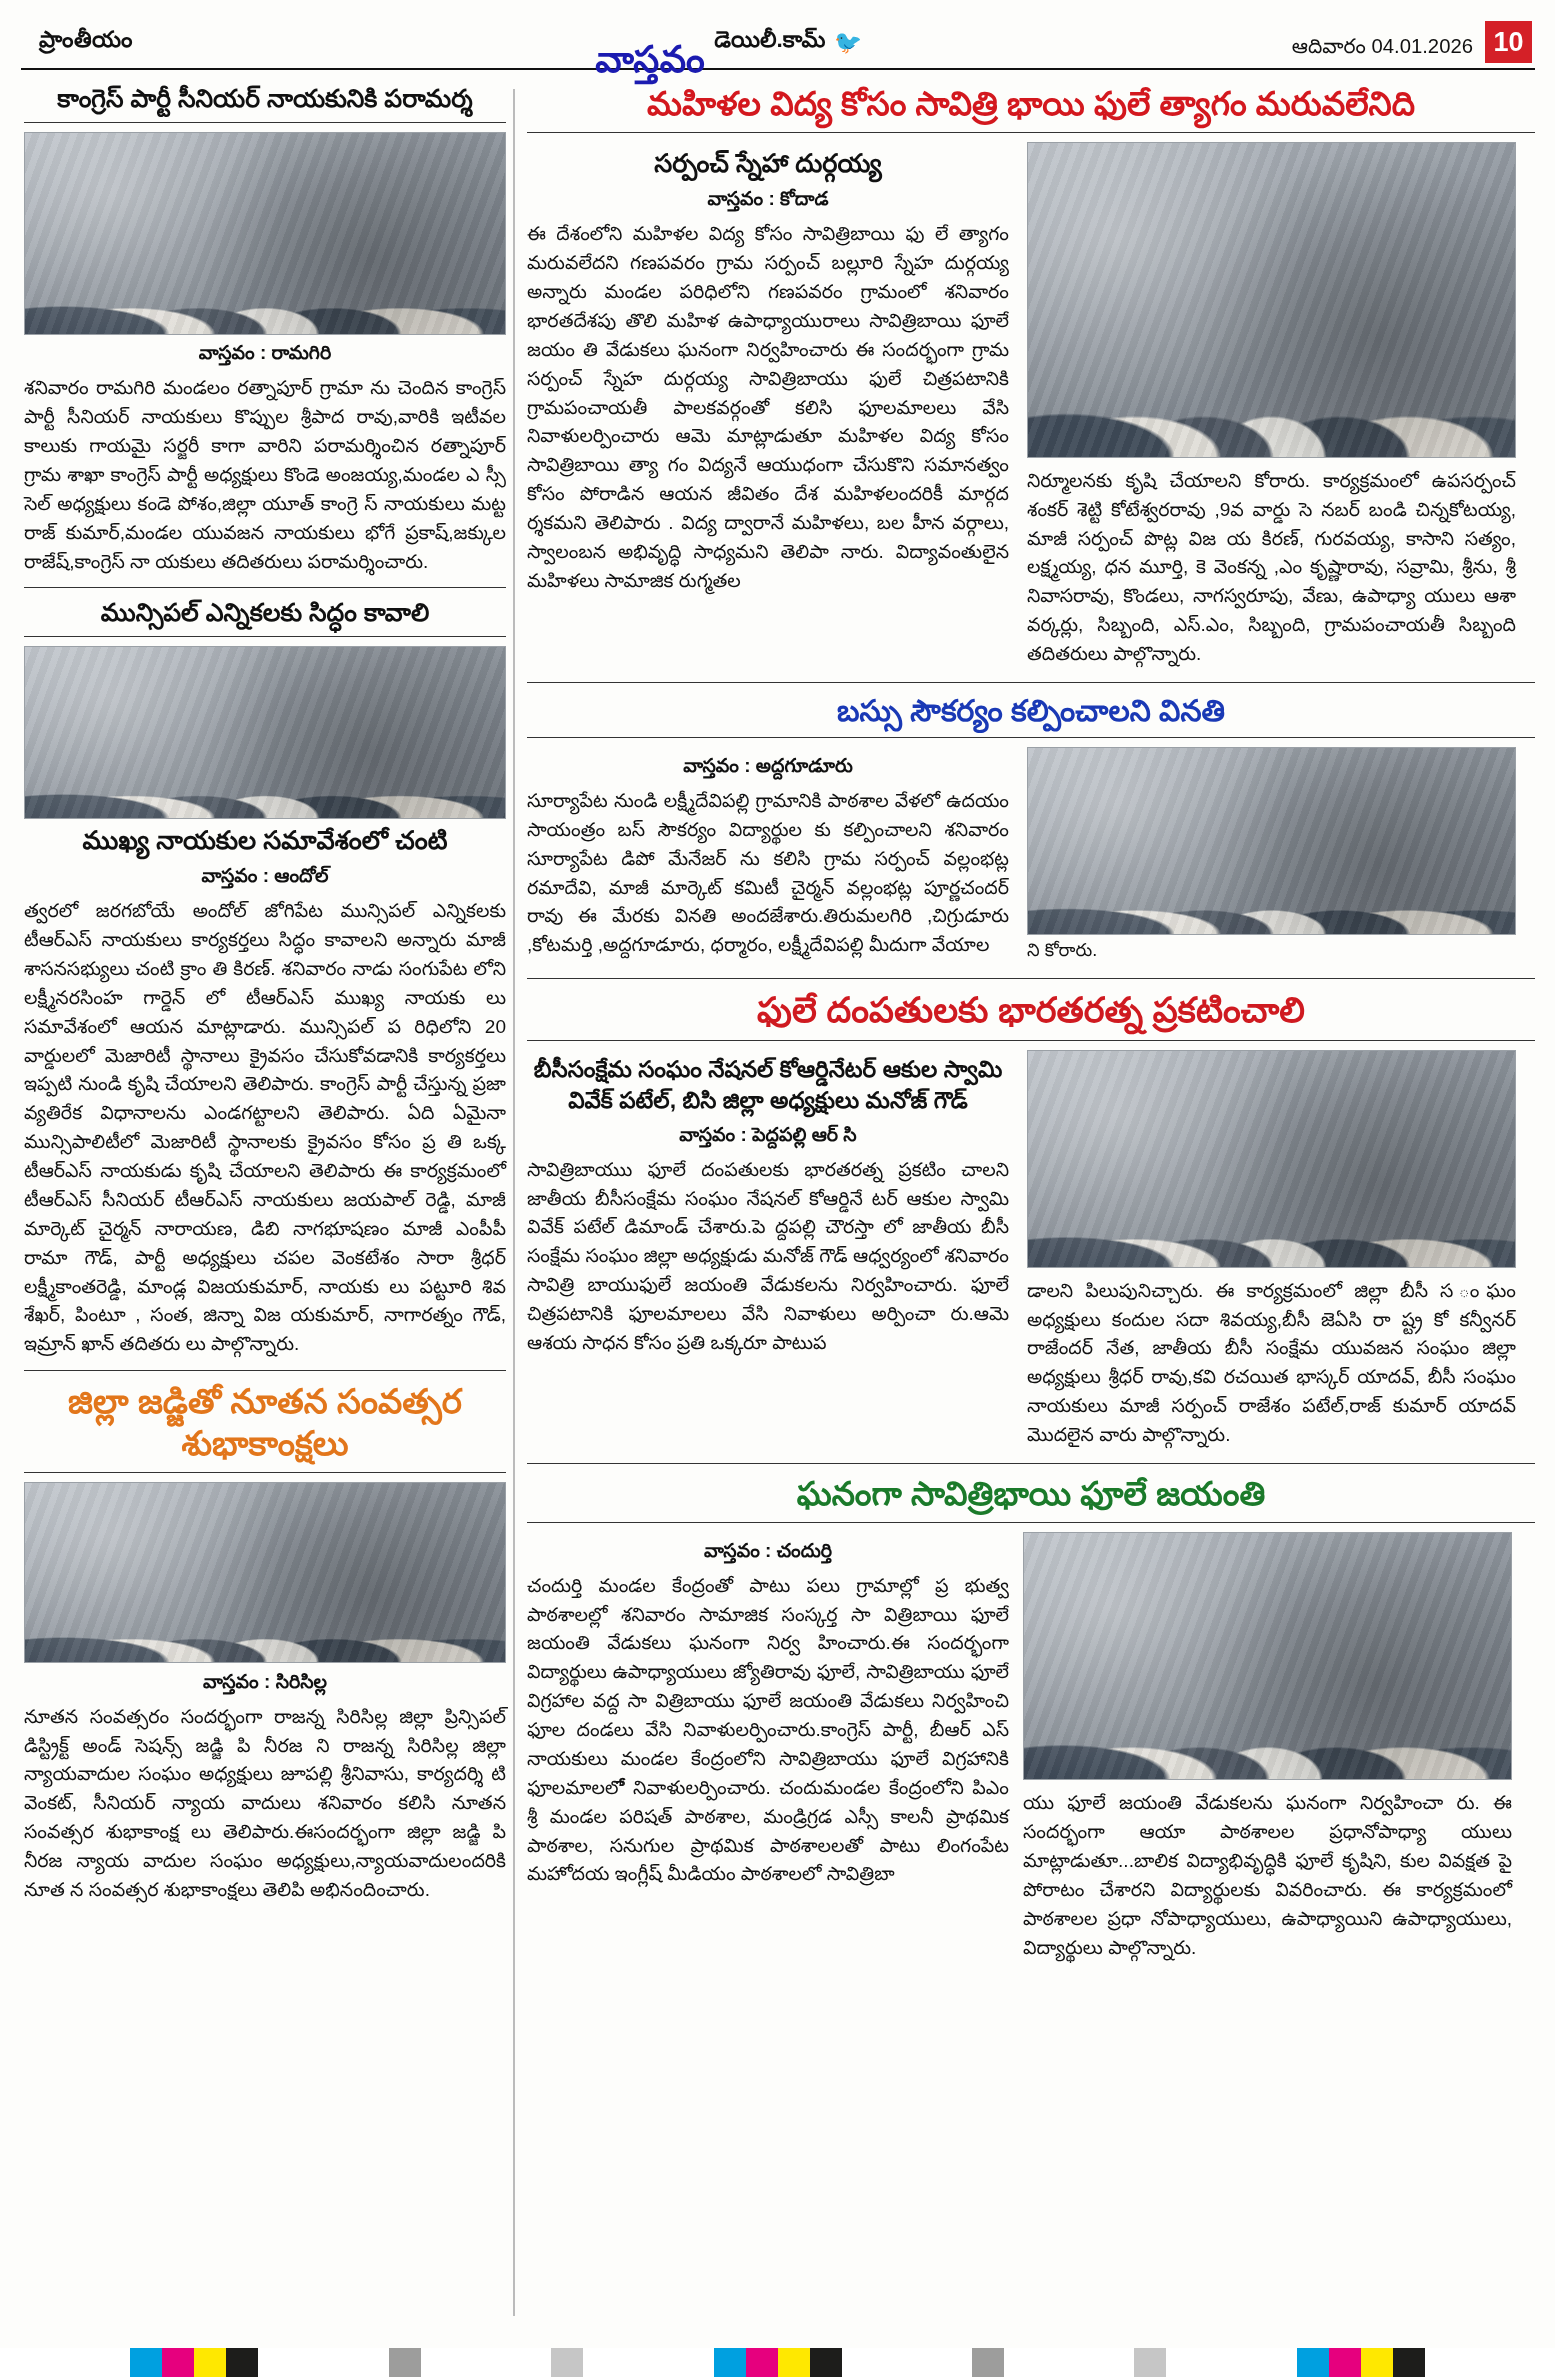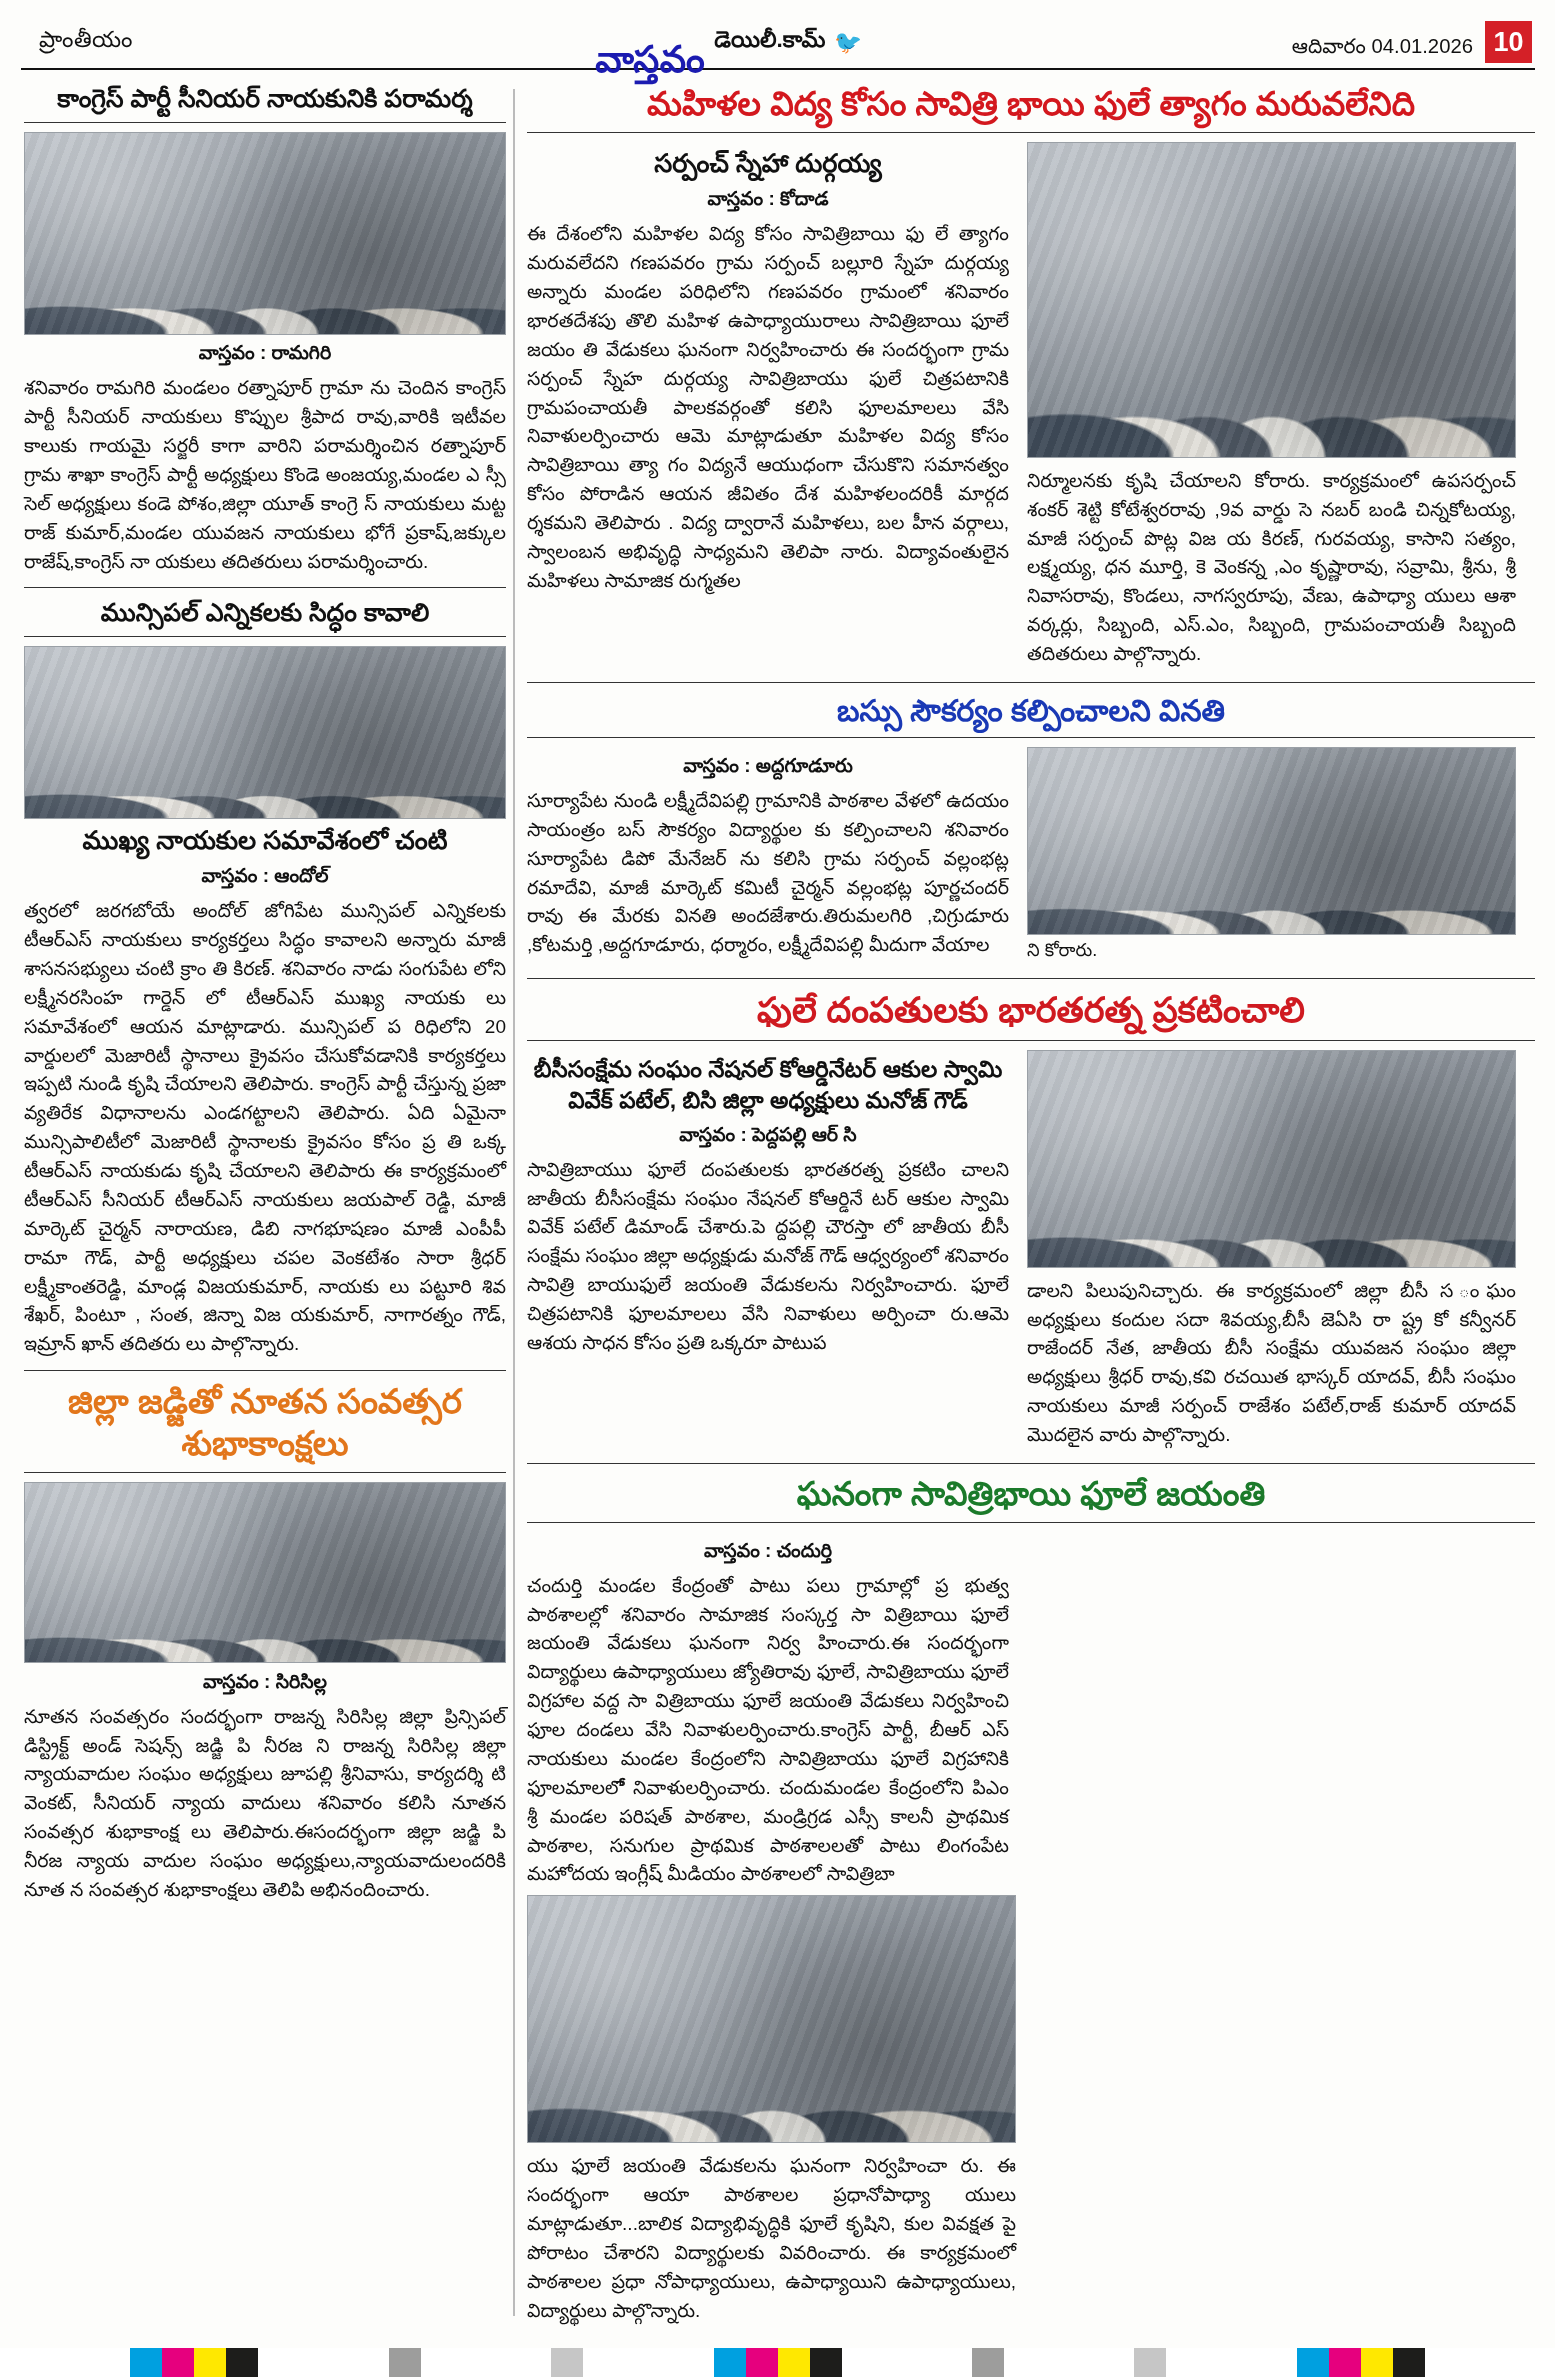--- a/index.html
+++ b/index.html
@@ -23,21 +23,21 @@
   
   .masthead {
     position: absolute;
     left: 21px; top: 16.6px; width: 1514px; height: 53px;
     border-bottom: 2.3px solid #111;
     display: flex; align-items: center;
   }
   .masthead-left {
     width: 226px;
     font-size: 22.6px;
-    font-weight: normal;
+    font-weight: bold;
     color: #111;
     padding-left: 18px;
     letter-spacing: 0.4px;
   }
   .masthead-center {
     flex: 1;
     text-align: center;
     display:flex; align-items:center; justify-content:center; gap:9px;
   }
   .mh-title {
@@ -253,21 +253,21 @@
           <div class="body">డాలని పిలుపునిచ్చారు. ఈ కార్యక్రమంలో జిల్లా బీసీ స ంఘం అధ్యక్షులు కందుల సదా శివయ్య,బీసీ జెఏసి రా ష్ట్ర కో కన్వీనర్ రాజేందర్ నేత, జాతీయ బీసీ సంక్షేమ యువజన సంఘం జిల్లా అధ్యక్షులు శ్రీధర్ రావు,కవి రచయిత భాస్కర్ యాదవ్, బీసీ సంఘం నాయకులు మాజీ సర్పంచ్ రాజేశం పటేల్,రాజ్ కుమార్ యాదవ్ మొదలైన వారు పాల్గొన్నారు.</div>
         </div>
       </div>
     </div>
 
     <hr class="rule-h" style="margin-top:13.5px;">
 
     <div class="mid-block">
       <div class="hl hl-green">ఘనంగా సావిత్రిభాయి ఫూలే జయంతి</div>
       <hr class="rule-h">
-      <div style="display:flex; gap:6px;flex-direction:column;">
+      <div style="display:flex; gap:14px;">
         <div style="width:482px;">
           <div class="byline">వాస్తవం : చందుర్తి</div>
           <div class="body">చందుర్తి మండల కేంద్రంతో పాటు పలు గ్రామాల్లో ప్ర భుత్వ పాఠశాలల్లో శనివారం సామాజిక సంస్కర్త సా విత్రిబాయి ఫూలే జయంతి వేడుకలు ఘనంగా నిర్వ హించారు.ఈ సందర్భంగా విద్యార్థులు ఉపాధ్యాయులు జ్యోతిరావు ఫూలే, సావిత్రిబాయు ఫూలే విగ్రహాల వద్ద సా విత్రిబాయు ఫూలే జయంతి వేడుకలు నిర్వహించి ఫూల దండలు వేసి నివాళులర్పించారు.కాంగ్రెస్ పార్టీ, బీఆర్ ఎస్ నాయకులు మండల కేంద్రంలోని సావిత్రిబాయు ఫూలే విగ్రహానికి ఫూలమాలలోే నివాళులర్పించారు. చందుమండల కేంద్రంలోని పిఎం శ్రీ మండల పరిషత్ పాఠశాల, మండ్రిగ్రడ ఎస్సీ కాలనీ ప్రాథమిక పాఠశాల, సనుగుల ప్రాథమిక పాఠశాలలతో పాటు లింగంపేట మహోదయ ఇంగ్లీష్ మీడియం పాఠశాలలో సావిత్రిబా</div>
         </div>
         <div style="width:489px;">
           <div class="photo" style="width:489px;height:248px;margin-bottom:9px;">
               <div class="ph-people"></div>
             </div>
           <div class="body">యు ఫూలే జయంతి వేడుకలను ఘనంగా నిర్వహించా రు. ఈ సందర్భంగా ఆయా పాఠశాలల ప్రధానోపాధ్యా యులు మాట్లాడుతూ...బాలిక విద్యాభివృద్ధికి ఫూలే కృషిని, కుల వివక్షత పై పోరాటం చేశారని విద్యార్థులకు వివరించారు. ఈ కార్యక్రమంలో పాఠశాలల ప్రధా నోపాధ్యాయులు, ఉపాధ్యాయిని ఉపాధ్యాయులు, విద్యార్థులు పాల్గొన్నారు.</div>
         </div>

